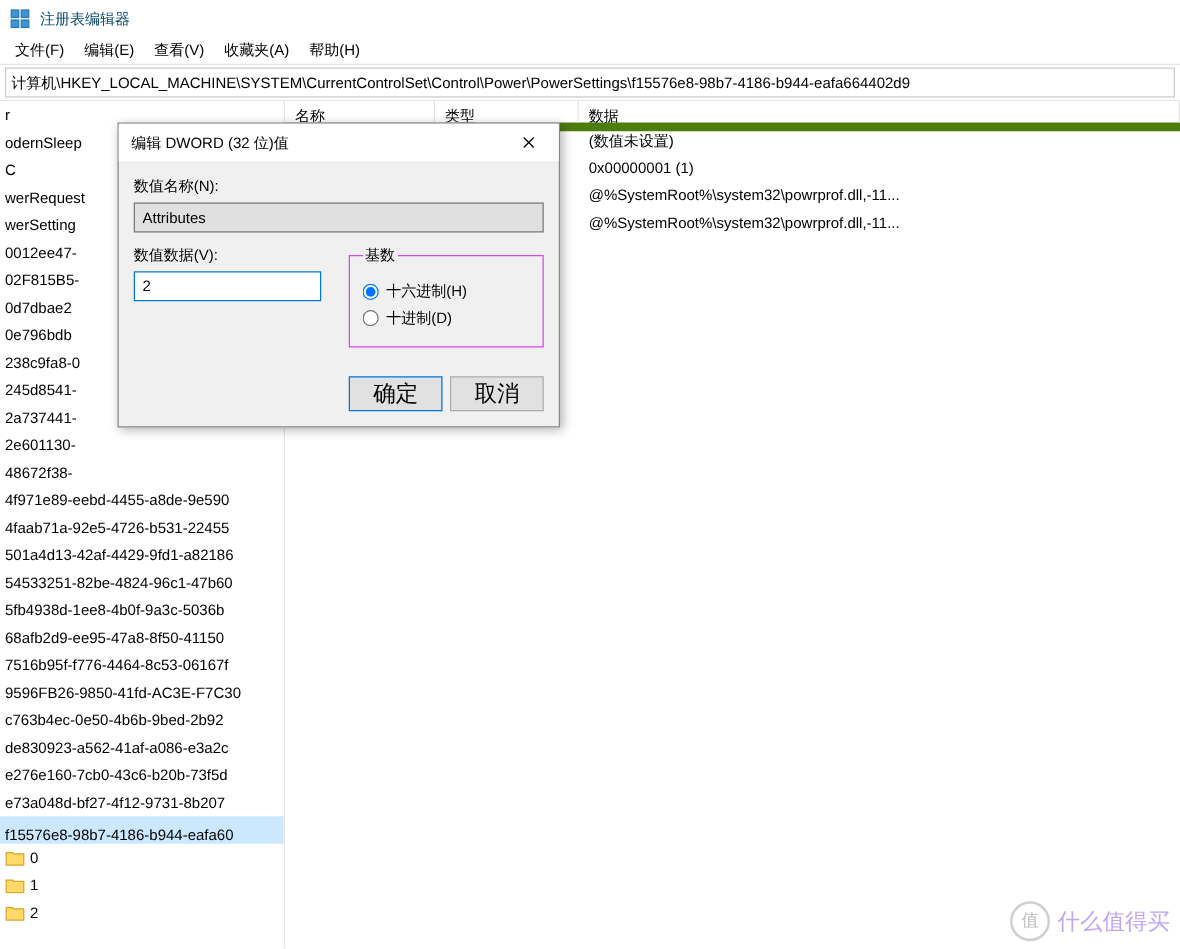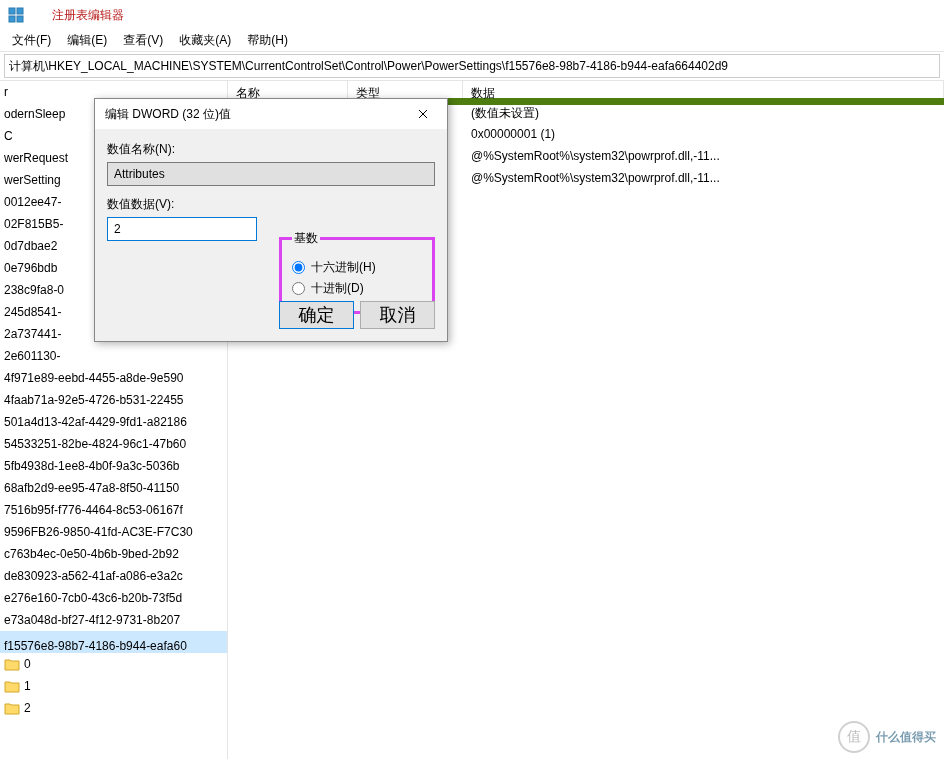--- a/index.html
+++ b/index.html
@@ -1,19 +1,19 @@
 <!DOCTYPE html>
 <html><head>
 <meta charset="utf-8">
 <style>
 * { box-sizing: border-box; margin: 0; padding: 0; }
 body { font-family: "Microsoft YaHei", "Segoe UI", sans-serif; font-size: 12px; color: #000; background: #fff; width: 944px; height: 759px; overflow: hidden; position: relative; }
 .titlebar { height: 30px; display: flex; align-items: center; padding: 0 8px; background: #fff; }
 .titlebar-icon { width: 16px; height: 16px; margin-right: 8px; }
-.titlebar-title { font-size: 12px; color: #b91c1c; margin-left: 20px; }
+.titlebar-title { font-size: 12px; color: #0c4a6e; }
 .menubar { height: 22px; display: flex; align-items: center; padding: 0 4px; background: #fff; border-bottom: 1px solid #e5e5e5; }
 .menu-item { padding: 2px 8px; font-size: 12px; cursor: default; }
 .addressbar { height: 24px; border: 1px solid #ccc; margin: 2px 4px; display: flex; align-items: center; padding: 0 4px; font-size: 12px; }
 .content { display: flex; height: calc(100% - 80px); border-top: 1px solid #e5e5e5; }
 .tree-pane { width: 228px; border-right: 1px solid #e5e5e5; overflow: hidden; background: #fff; }
 .tree-item { height: 22px; display: flex; align-items: center; padding-left: 4px; font-size: 12px; white-space: nowrap; overflow: hidden; cursor: default; }
 .tree-item.selected { background: #cce8ff; align-items: flex-end; }
 .folder-icon { width: 16px; height: 13px; margin-right: 4px; flex-shrink: 0; }
 .list-pane { flex: 1; background: #fff; }
 .list-header { height: 24px; display: flex; border-bottom: 7px solid #4d7c0f; background: #fff; }
@@ -28,30 +28,30 @@
 .dialog { position: absolute; left: 94px; top: 98px; width: 354px; height: 244px; background: #f0f0f0; border: 1px solid #888; box-shadow: 2px 2px 8px rgba(0,0,0,0.3); z-index: 10; }
 .dialog-titlebar { height: 30px; display: flex; align-items: center; justify-content: space-between; padding: 0 4px 0 10px; background: #fff; }
 .dialog-title { font-size: 12px; }
 .dialog-close { width: 40px; height: 28px; display: flex; align-items: center; justify-content: center; cursor: default; font-size: 14px; }
 .dialog-body { padding: 12px; }
 .dlg-label { font-size: 12px; margin-bottom: 4px; display: block; }
 .dlg-field { width: 100%; height: 24px; border: 1px solid #7a7a7a; background: #e0e0e0; padding: 2px 6px; font-size: 12px; margin-bottom: 10px; font-family: inherit; }
 .dlg-row { display: flex; gap: 22px; }
 .dlg-col-left { flex: 0 0 150px; }
 .dlg-input { width: 100%; height: 24px; border: 1px solid #0078d7; padding: 2px 6px; font-size: 12px; font-family: inherit; }
-.fieldset { border: 3px solid #d946ef; padding: 8px 10px 10px 10px; flex: 1; margin-top: 34px; }
+.fieldset { border: 1px solid #d946ef; padding: 8px 10px 10px 10px; flex: 1; }
 .fieldset legend { font-size: 12px; padding: 0 2px; }
 .radio-row { display: flex; align-items: center; margin: 4px 0; font-size: 12px; }
 .radio-row input { margin-right: 6px; }
 .dialog-buttons { position: absolute; bottom: 12px; right: 12px; display: flex; gap: 6px; }
 .dlg-btn { width: 75px; height: 28px; border: 1px solid #adadad; background: #e1e1e1; font-size: 18px; cursor: default; font-family: inherit; }
 .dlg-btn.primary { border: 1px solid #0078d7; }
 .watermark { position: absolute; right: 8px; bottom: 6px; display: flex; align-items: center; opacity: 0.55; z-index: 20; }
 .watermark-badge { width: 32px; height: 32px; border-radius: 50%; border: 2px solid #aaa; display: flex; align-items: center; justify-content: center; font-size: 14px; color: #888; margin-right: 6px; }
-.watermark-text { font-size: 12px; color: #0c4a6e; font-weight: bold; }
+.watermark-text { font-size: 18px; color: #8b5cf6; font-weight: normal; }
 </style>
 </head>
 <body>
 
 <div class="titlebar">
   <svg class="titlebar-icon" viewBox="0 0 16 16">
     <rect x="1" y="1" width="6" height="6" fill="#3a97d4" stroke="#2a7ab0"></rect>
     <rect x="9" y="1" width="6" height="6" fill="#3a97d4" stroke="#2a7ab0"></rect>
     <rect x="1" y="9" width="6" height="6" fill="#3a97d4" stroke="#2a7ab0"></rect>
     <rect x="9" y="9" width="6" height="6" fill="#3a97d4" stroke="#2a7ab0"></rect>
@@ -104,20 +104,23 @@
         <span>238c9fa8-0</span>
       </div>
       <div class="tree-item">
         <span>245d8541-</span>
       </div>
       <div class="tree-item">
         <span>2a737441-</span>
       </div>
       <div class="tree-item">
         <span>2e601130-</span>
+      </div>
+      <div class="tree-item">
+        <span>48672f38-</span>
       </div>
       <div class="tree-item">
         <span>4f971e89-eebd-4455-a8de-9e590</span>
       </div>
       <div class="tree-item">
         <span>4faab71a-92e5-4726-b531-22455</span>
       </div>
       <div class="tree-item">
         <span>501a4d13-42af-4429-9fd1-a82186</span>
       </div>

